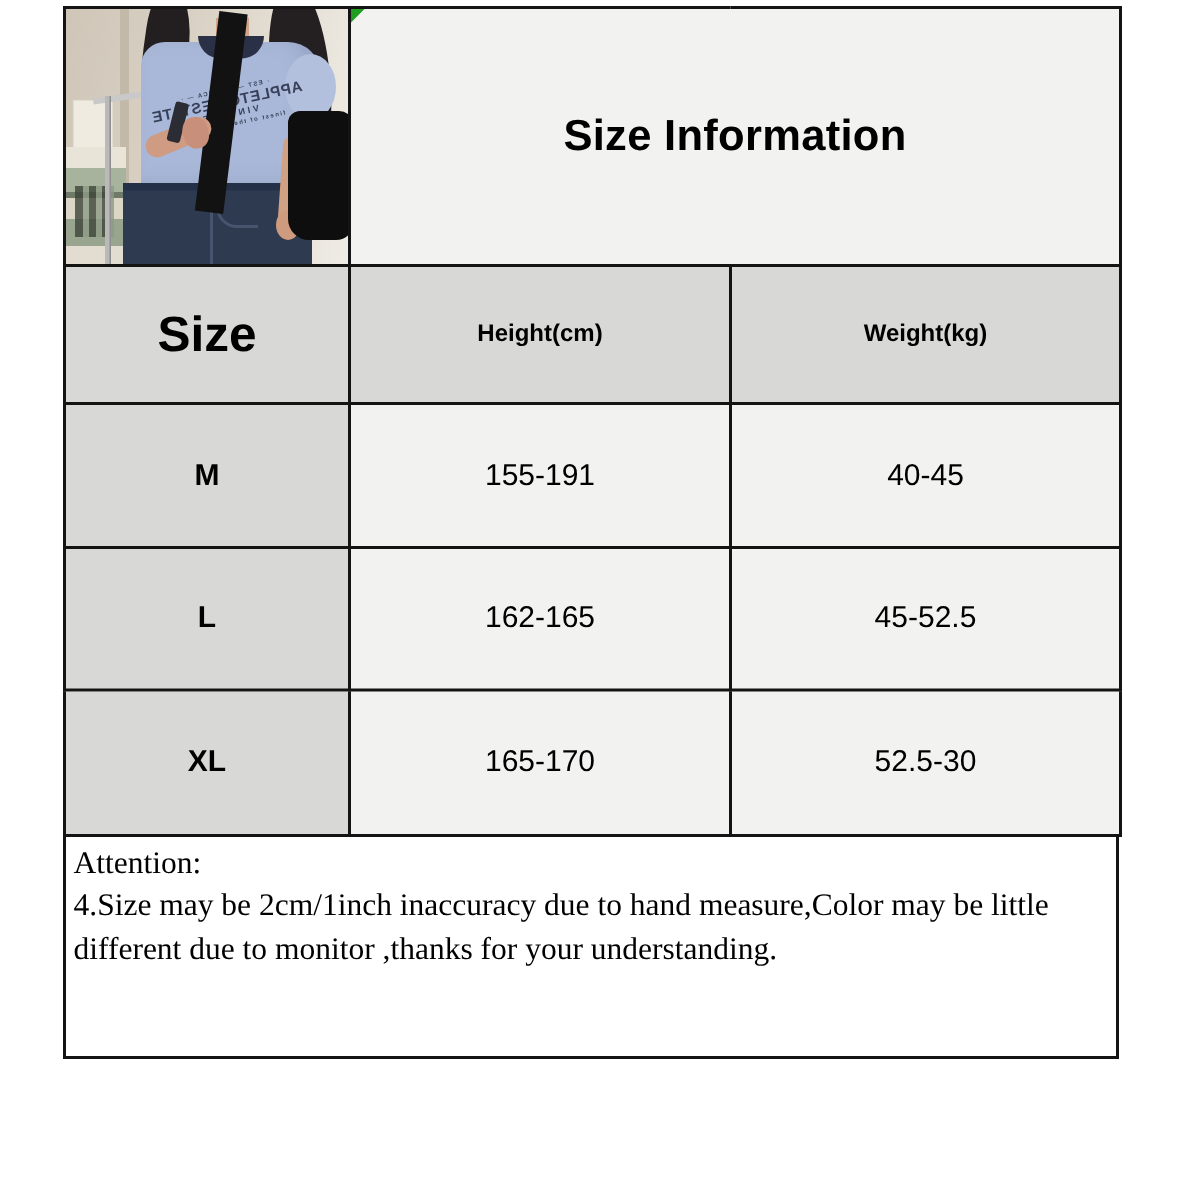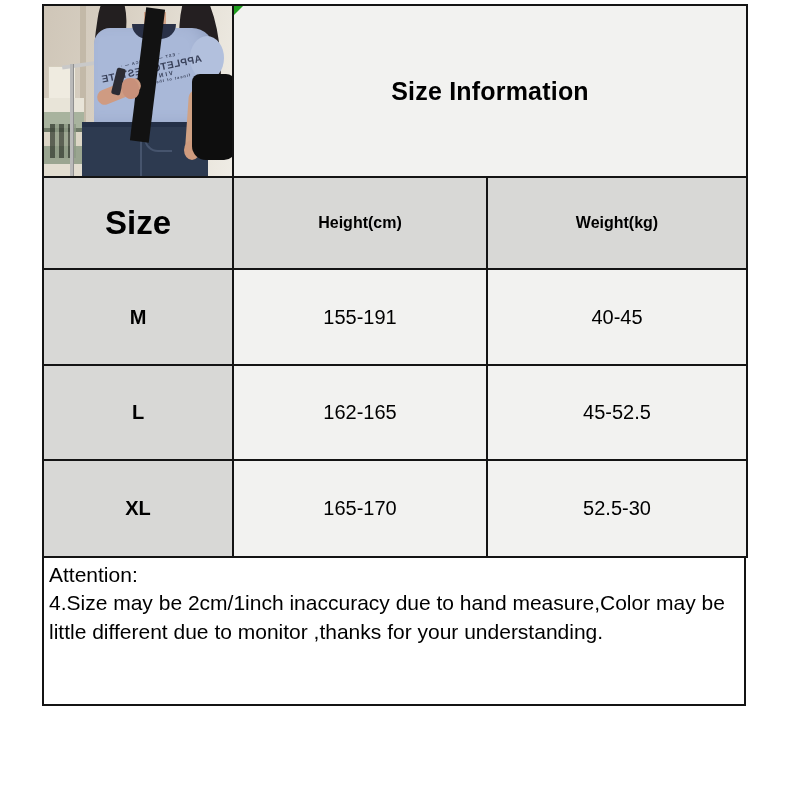--- a/index.html
+++ b/index.html
@@ -11,41 +11,41 @@
   table.size-table{
     border-collapse:collapse;table-layout:fixed;width:704px;
     background:#f2f2f0;
   }
   table.size-table td{
     border:2.5px solid #141414;text-align:center;vertical-align:middle;
     overflow:hidden;padding:0;
   }
   td.photo-cell{width:190px;height:170px;background:#d8d0c3;}
   td.title-cell{background:#f2f2f0;position:relative;}
-  .title-text{font-size:25px;font-weight:bold;letter-spacing:.2px;}
+  .title-text{font-size:29px;font-weight:bold;letter-spacing:.2px;}
   .corner-flag{
     position:absolute;left:0;top:0;width:0;height:0;
     border-top:9px solid #1f9e1f;border-right:9px solid transparent;
   }
   td.gray{background:#d8d8d6;}
   td.light{background:#f2f2f0;}
   .col-size-hd{font-size:33px;font-weight:bold;margin-top:15px;}
   .col-hd{font-size:16px;font-weight:bold;}
   .size-label{font-size:20px;font-weight:bold;}
   .cell-val{font-size:20px;font-weight:normal;}
   tr.hd-row td{height:90px;}
   tr.r-m td{height:94px;}
   tr.r-l td{height:93px;}
   tr.r-xl td{height:95px;}
   tr.r-2xl td{height:84px;}
 
   .attention{
     margin-top:-2.5px;border:2.5px solid #141414;background:#ffffff;
     height:143px;padding:3px 0 0 5px;box-sizing:content-box;
-    font-size:21px;line-height:28.5px;text-align:left;
+    font-size:21px;line-height:28.5px;text-align:left;font-family:Liberation Serif, serif;
   }
 
   
   .photo{position:relative;width:100%;height:170px;overflow:hidden;background:linear-gradient(100deg,#cfc6b8 0%,#d9d1c4 40%,#e7e2d8 75%,#efece5 100%);}
   .photo *{position:absolute;}
   .wall-trim{left:36px;top:0;width:6px;height:170px;background:#c3b9a8;}
   .shelf-books{left:0;top:92px;width:40px;height:78px;background:
     linear-gradient(#e8e4d8 0 14px,#a8b39e 14px 30px,#6f7a68 30px 34px,#dcd6c6 34px 48px,#9aa590 48px 66px,#e2ddd0 66px 78px);}
   .book-grid{left:6px;top:118px;width:26px;height:34px;background:
     repeating-linear-gradient(90deg,#3c4438 0 5px,#8d9a84 5px 9px);opacity:.8;}

